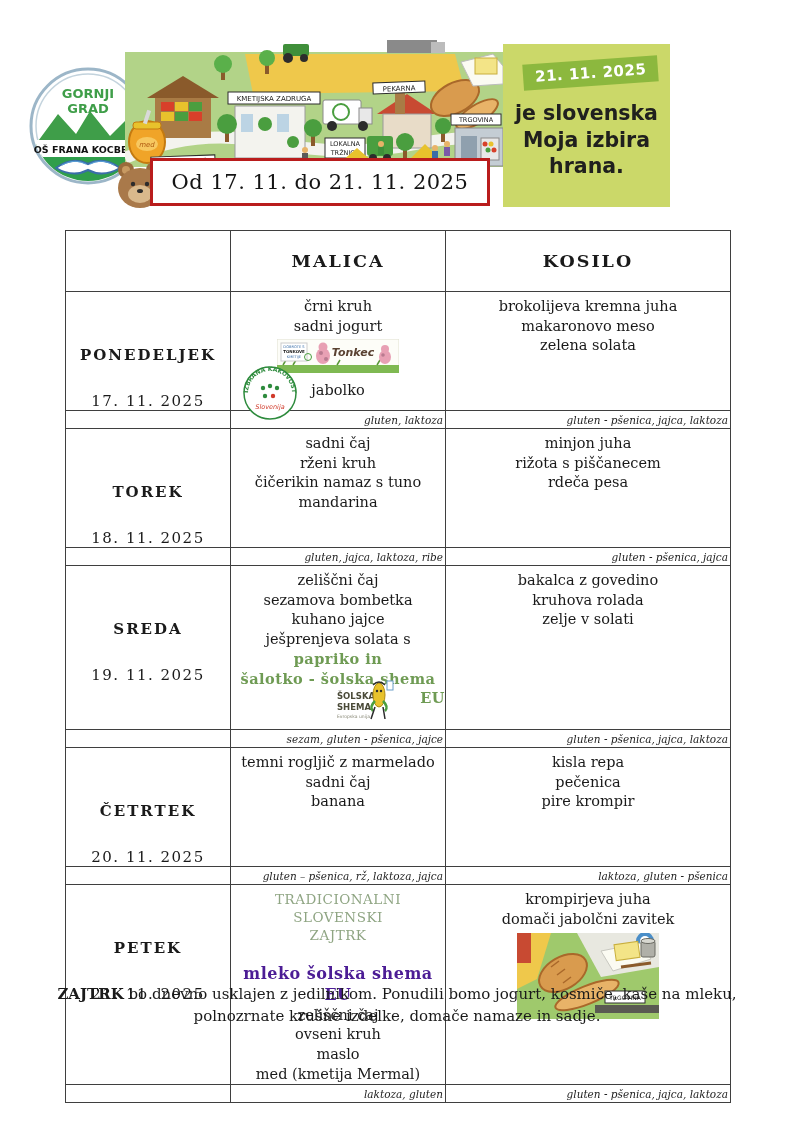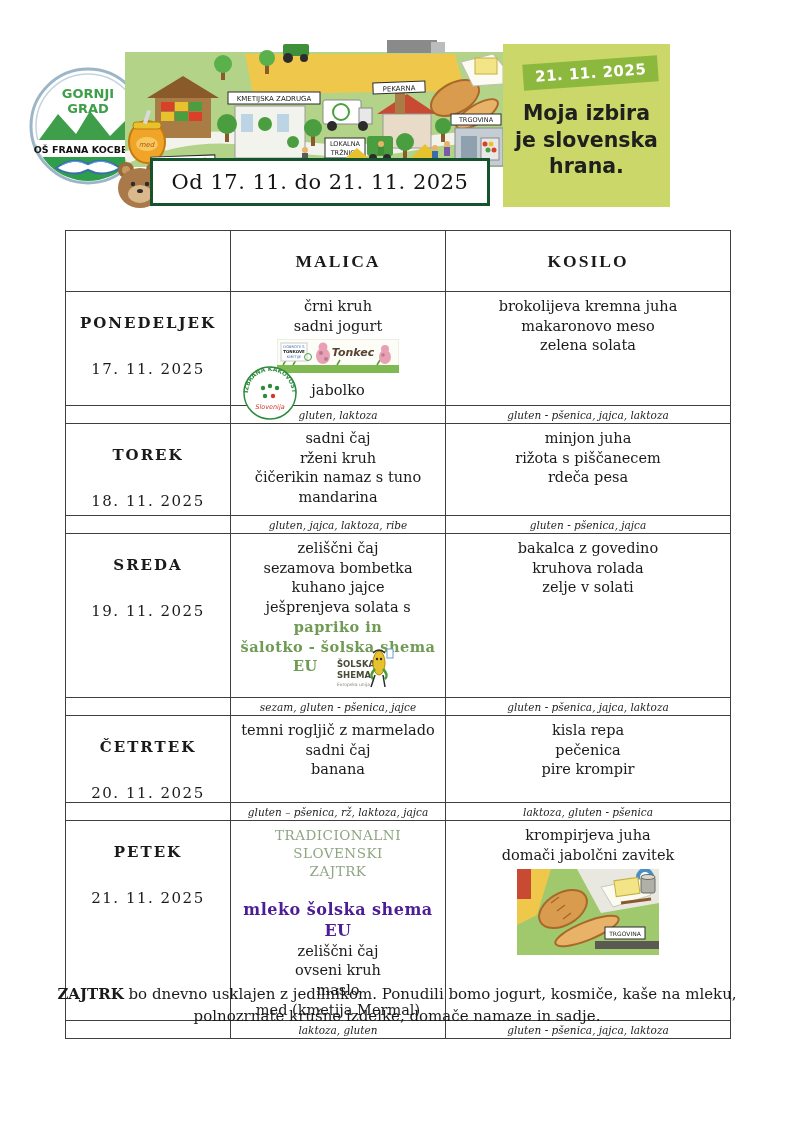--- a/index.html
+++ b/index.html
@@ -10,40 +10,40 @@
   .hdr-logo{position:absolute;left:28px;top:56px;width:120px;height:138px;}
   .hdr-banner{position:absolute;left:125px;top:36px;width:378px;height:131px;}
   .hdr-bear{position:absolute;left:114px;top:158px;width:52px;height:52px;z-index:1;}
   .promo{position:absolute;left:503px;top:44px;width:167px;height:163px;background:#cbd869;z-index:2;}
   .promo-badge{display:inline-block;margin:16px 0 0 20px;background:#8cb83e;color:#ffffff;
         font-family:"DejaVu Sans",sans-serif;font-weight:bold;font-size:15px;padding:4px 12px;
         transform:rotate(-4deg);letter-spacing:.5px;}
   .promo-text{margin-top:14px;text-align:center;font-family:"DejaVu Sans",sans-serif;
         font-weight:bold;font-size:20.5px;color:#20201e;line-height:1.3;}
   .datebox{position:absolute;left:150px;top:158px;width:334px;height:42px;background:#ffffff;
-        border:3px solid #14532d;display:flex;align-items:center;justify-content:center;
+        border:3px solid #b91c1c;display:flex;align-items:center;justify-content:center;
         font-size:21px;color:#141414;z-index:3;letter-spacing:.5px;}
 
   
   .menu-table{position:absolute;left:65px;top:230px;border-collapse:collapse;table-layout:fixed;}
   .menu-table td{border:1px solid #3f3f3f;padding:0;vertical-align:top;overflow:visible;}
   .col-day{width:165px;} .col-malica{width:215px;} .col-kosilo{width:285px;}
   .thead-cell{height:60px;text-align:center;vertical-align:middle !important;
-        font-weight:bold;font-size:17.5px;letter-spacing:2px;font-family:Liberation Serif, serif;}
+        font-weight:bold;font-size:17.5px;letter-spacing:2px;}
   .day-cell{text-align:center;padding-top:22px !important;}
-  .day-name{font-weight:bold;font-size:15px;letter-spacing:2px;}
+  .day-name{font-weight:bold;font-size:15px;letter-spacing:2px;margin-top:32px;}
   .day-date{font-size:15px;letter-spacing:1.5px;margin-top:28px;}
   .menu-cell{position:relative;text-align:center;padding-top:5px !important;
         font-size:14.5px;line-height:1.35;}
-  .allergen-cell{height:15px;text-align:center;font-style:italic;font-size:10.5px;
+  .allergen-cell{height:15px;text-align:right;font-style:italic;font-size:10.5px;
         padding:1px 2px !important;vertical-align:middle !important;color:#222;}
   .green-line{color:#6f9b54;font-weight:bold;letter-spacing:.5px;}
   .green-caps{color:#8fa583;font-size:13.5px;letter-spacing:.5px;}
   .green-bold{color:#4c1d95;font-weight:bold;font-size:16px;letter-spacing:.5px;margin-top:18px;}
-  .eu-line{text-align:left;padding-left:62px;}
+  .eu-line{text-align:right;padding-left:62px;}
   .tonkec{display:block;margin:3px auto 2px;}
   .kakovost{position:absolute;left:12px;top:74px;z-index:4;}
   .shema{position:absolute;right:48px;bottom:-4px;z-index:4;margin-left:20px;}
   .food-img{display:block;margin:4px auto 0;}
 
   
   .zajtrk{position:absolute;left:40px;top:984px;width:714px;text-align:center;
         font-size:15px;line-height:1.45;}
   .zajtrk b{font-weight:bold;}
   .footnote{position:absolute;left:67px;top:1038px;width:660px;text-align:center;
@@ -196,22 +196,22 @@
       <ellipse cx="26" cy="36" rx="12" ry="9" fill="#d9b98c"></ellipse>
       <circle cx="19" cy="26" r="2.2" fill="#2c2c2c"></circle>
         <circle cx="33" cy="26" r="2.2" fill="#2c2c2c"></circle>
       <ellipse cx="26" cy="33" rx="3" ry="2" fill="#2c2c2c"></ellipse>
     </svg>
   </div>
 
   <div class="promo">
     <div class="promo-badge">21. 11. 2025</div>
     <div class="promo-text">
+      <div>je slovenska</div>
       <div>Moja izbira</div>
-      <div>je slovenska</div>
       <div>hrana.</div>
     </div>
   </div>
 
   <div class="datebox">Od 17. 11. do 21. 11. 2025</div>
 
   <table class="menu-table">
     <colgroup>
         <col class="col-day">
         <col class="col-malica">

